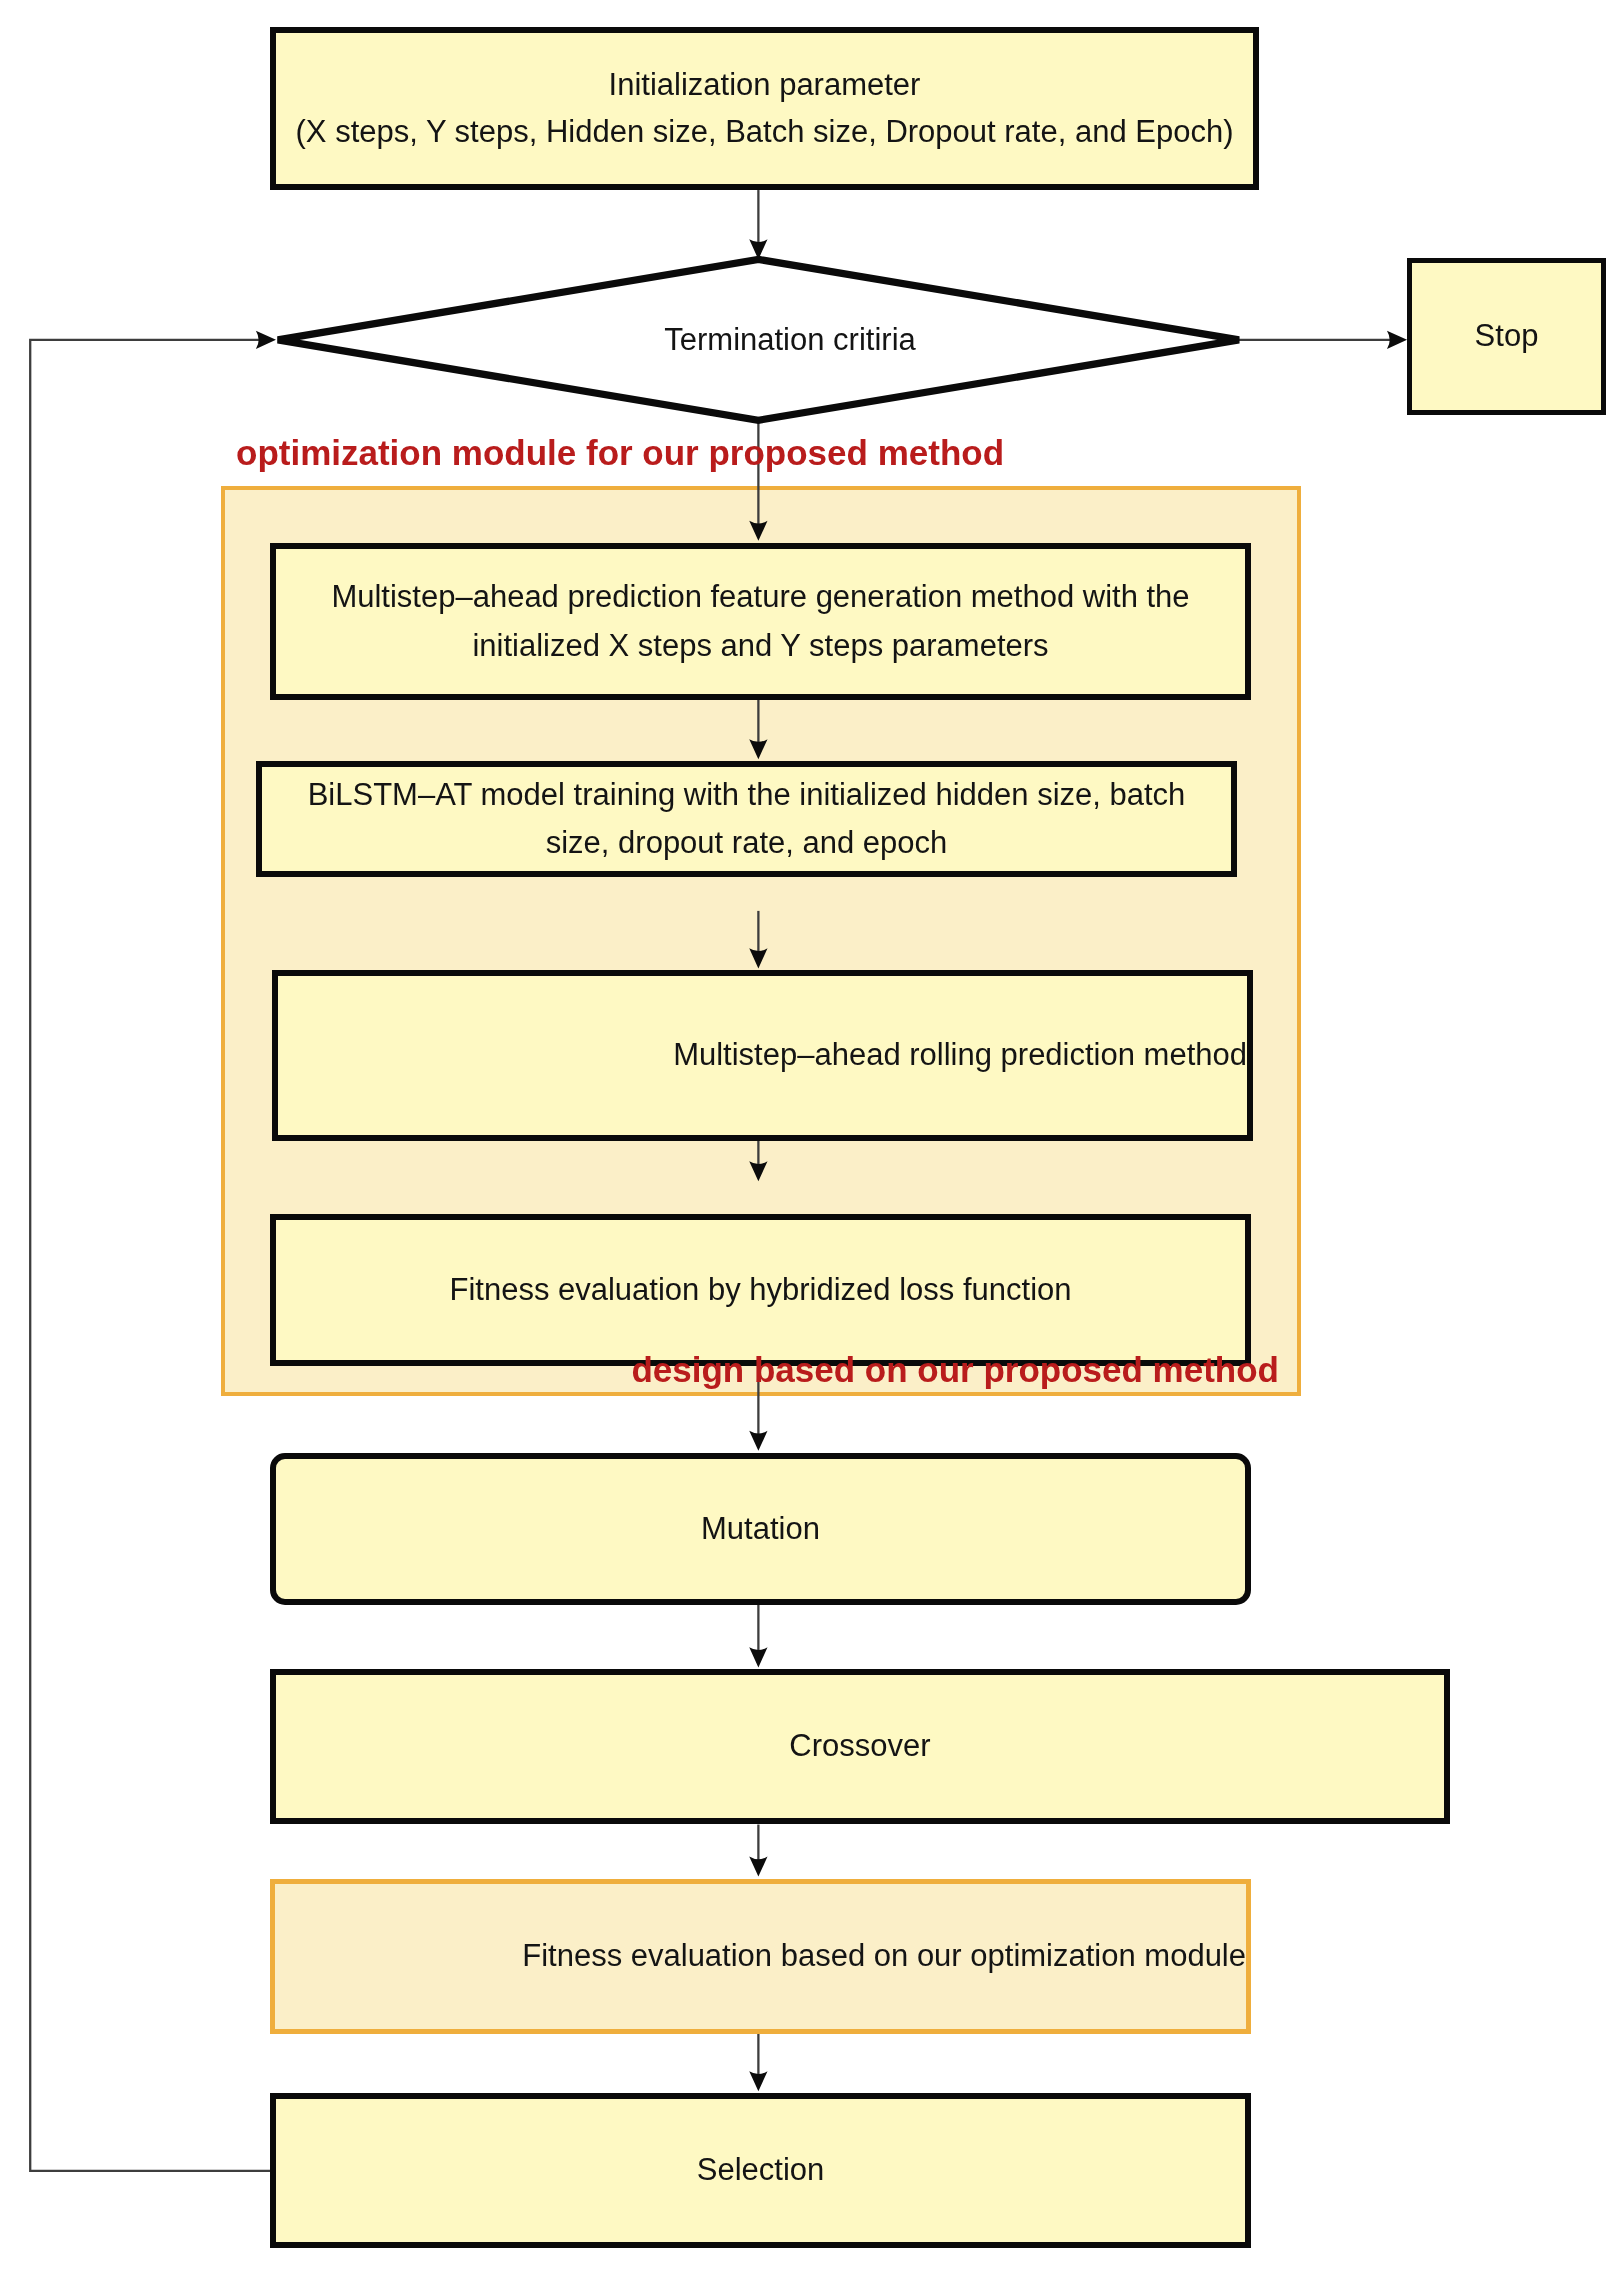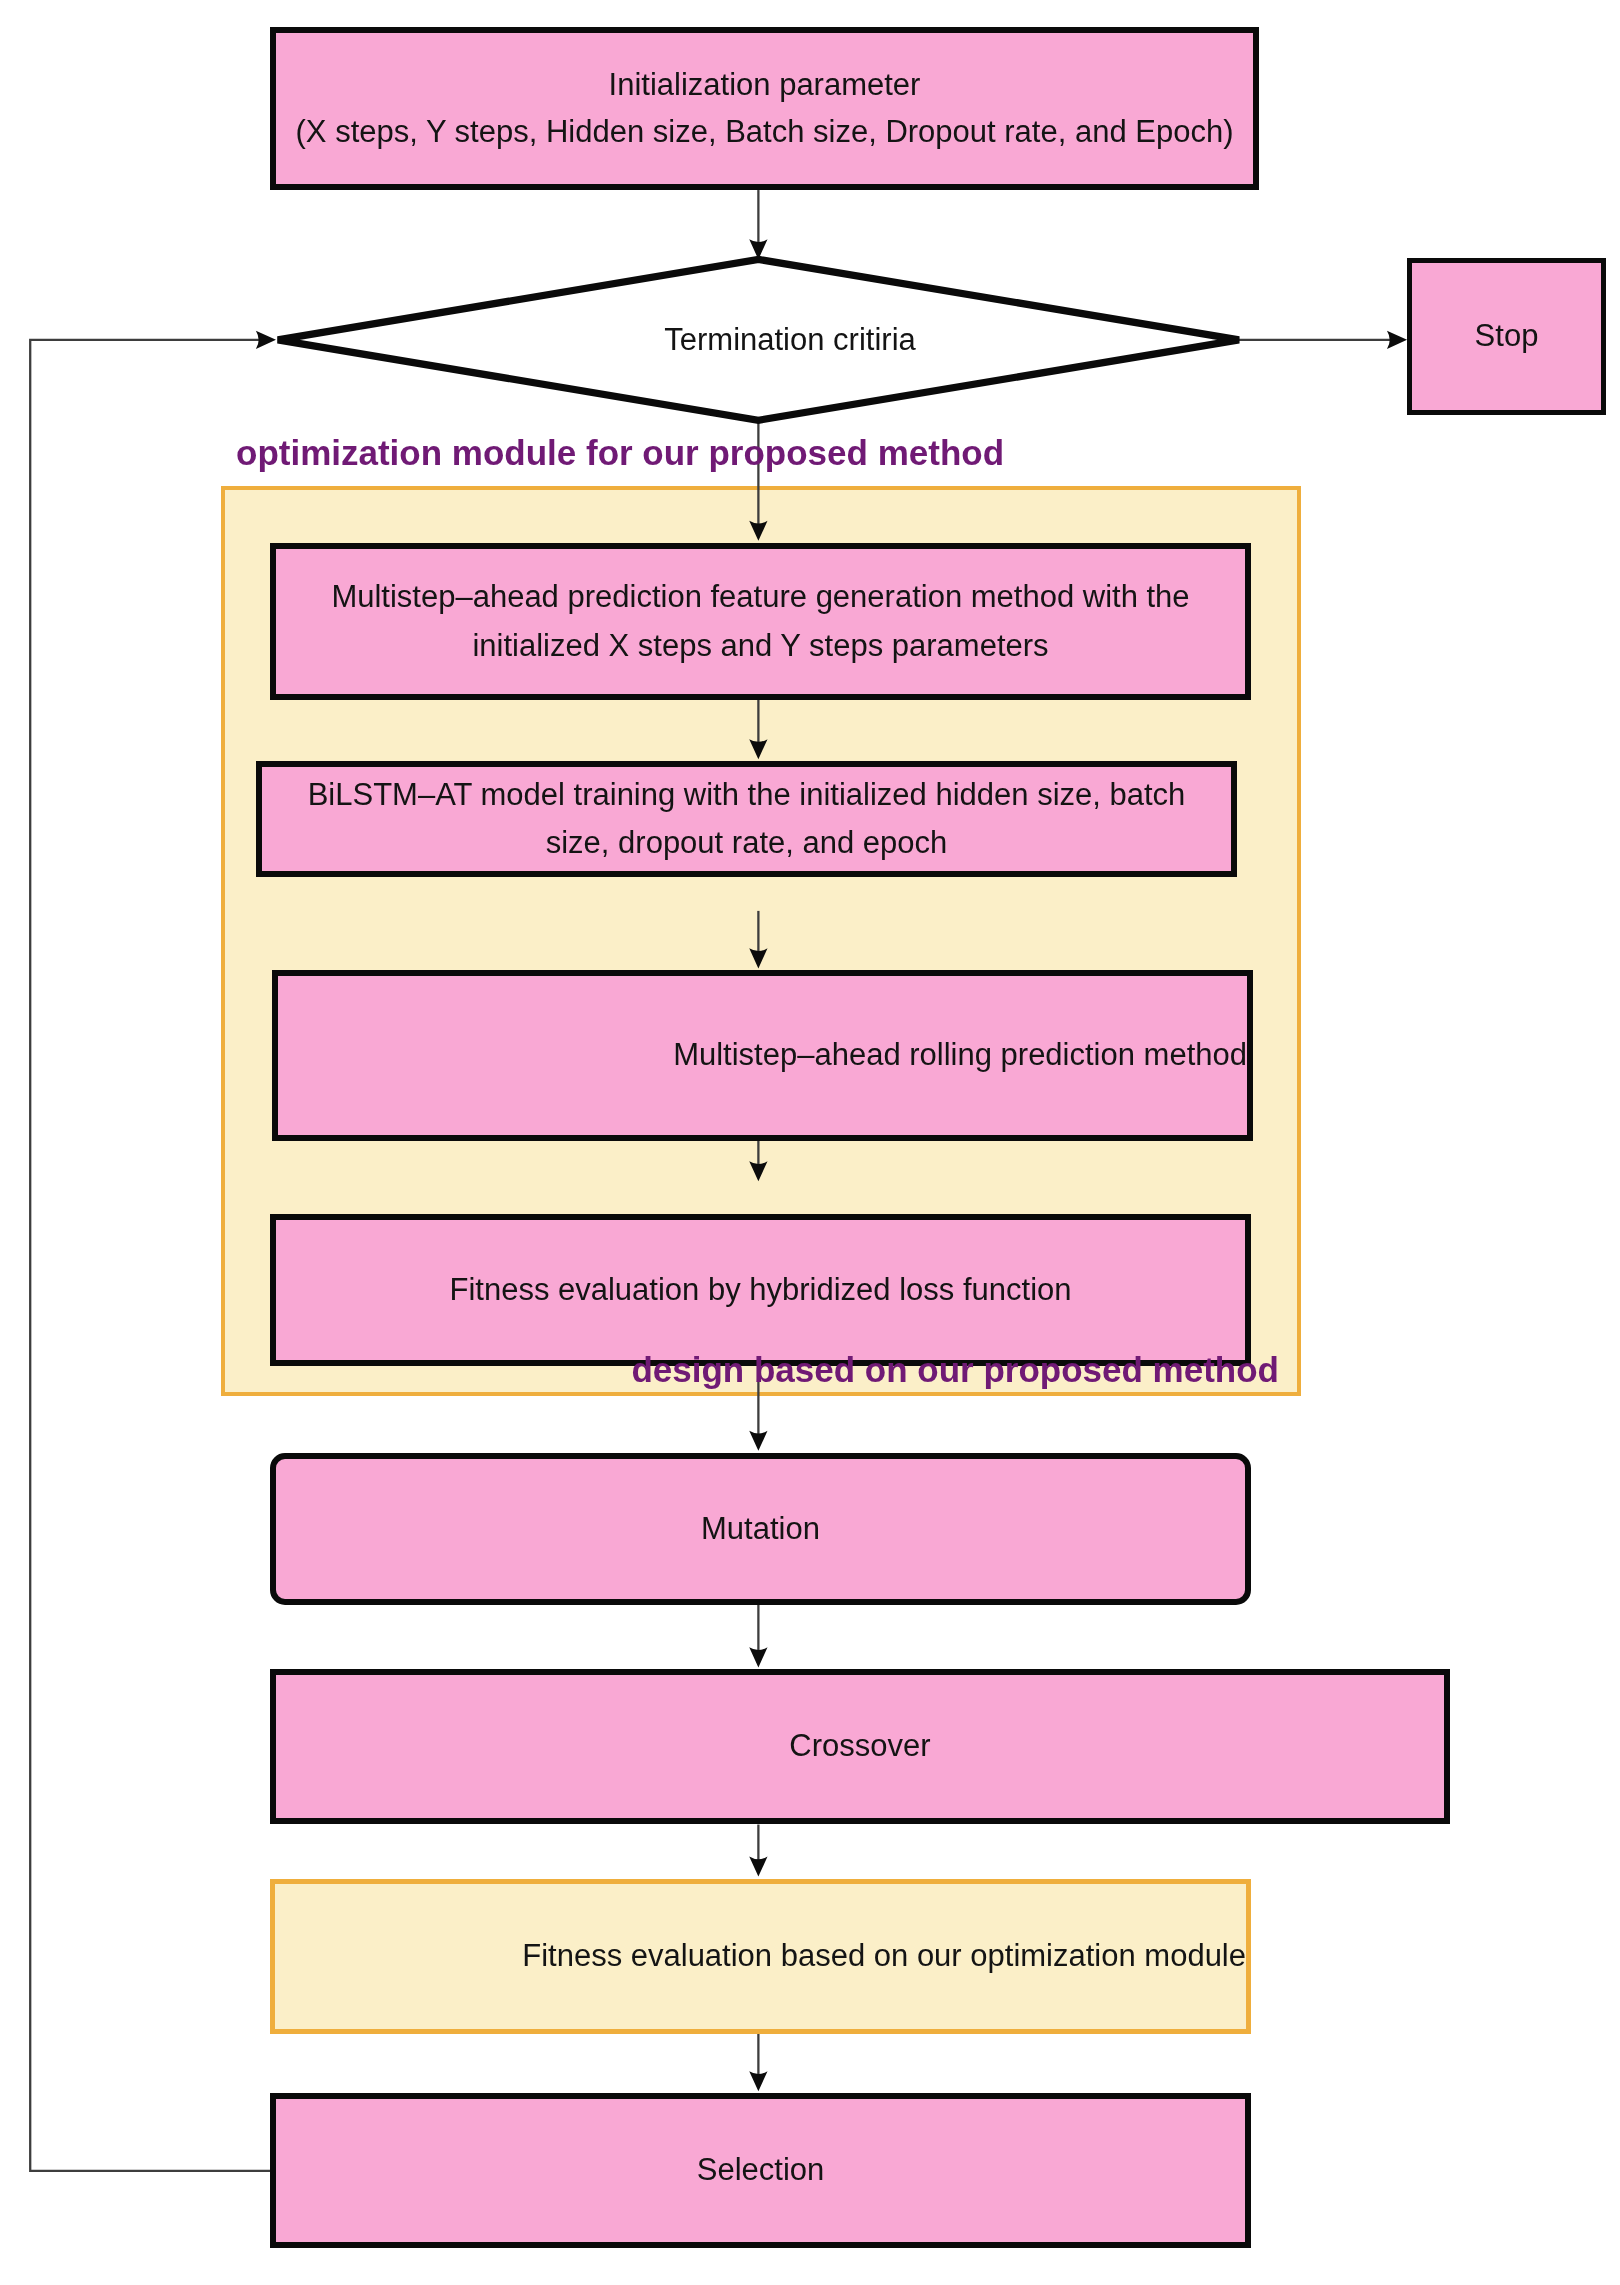--- a/index.html
+++ b/index.html
@@ -19,40 +19,40 @@
     color:#111;
     overflow:hidden;
   }
   .wires{position:absolute;left:0;top:0;width:1620px;height:2285px;}
   .wire{stroke:var(--c-connector);stroke-width:2.5;fill:none;}
   .arrowhead{fill:#0c0c0c;stroke:none;}
   .diamond-shape{fill:#ffffff;stroke:var(--c-box-border);stroke-width:8;stroke-linejoin:miter;}
 
   .box{
     position:absolute;
-    background:#f9a8d4;
+    background:#fef9c3;
     border:6.4px solid var(--c-box-border);
     display:flex;flex-direction:column;
     align-items:center;justify-content:center;
     text-align:center;
     font-size:31px;line-height:1.55;
     color:#141414;
   }
   .container-highlight{
     position:absolute;
     background:var(--c-highlight-fill);
     border:4.6px solid var(--c-highlight-border);
   }
   .box-highlight{
     background:var(--c-highlight-fill);
     border:5.5px solid var(--c-highlight-border);
   }
   .annotation{
     position:absolute;
-    font-size:35px;font-weight:bold;color:#701a75;
+    font-size:35px;font-weight:bold;color:#b91c1c;
     white-space:nowrap;
   }
   .diamond-label{
     position:absolute;
     font-size:31px;color:#141414;
     transform:translate(-50%,-50%);
     white-space:nowrap;
   }
 </style>
 </head>

